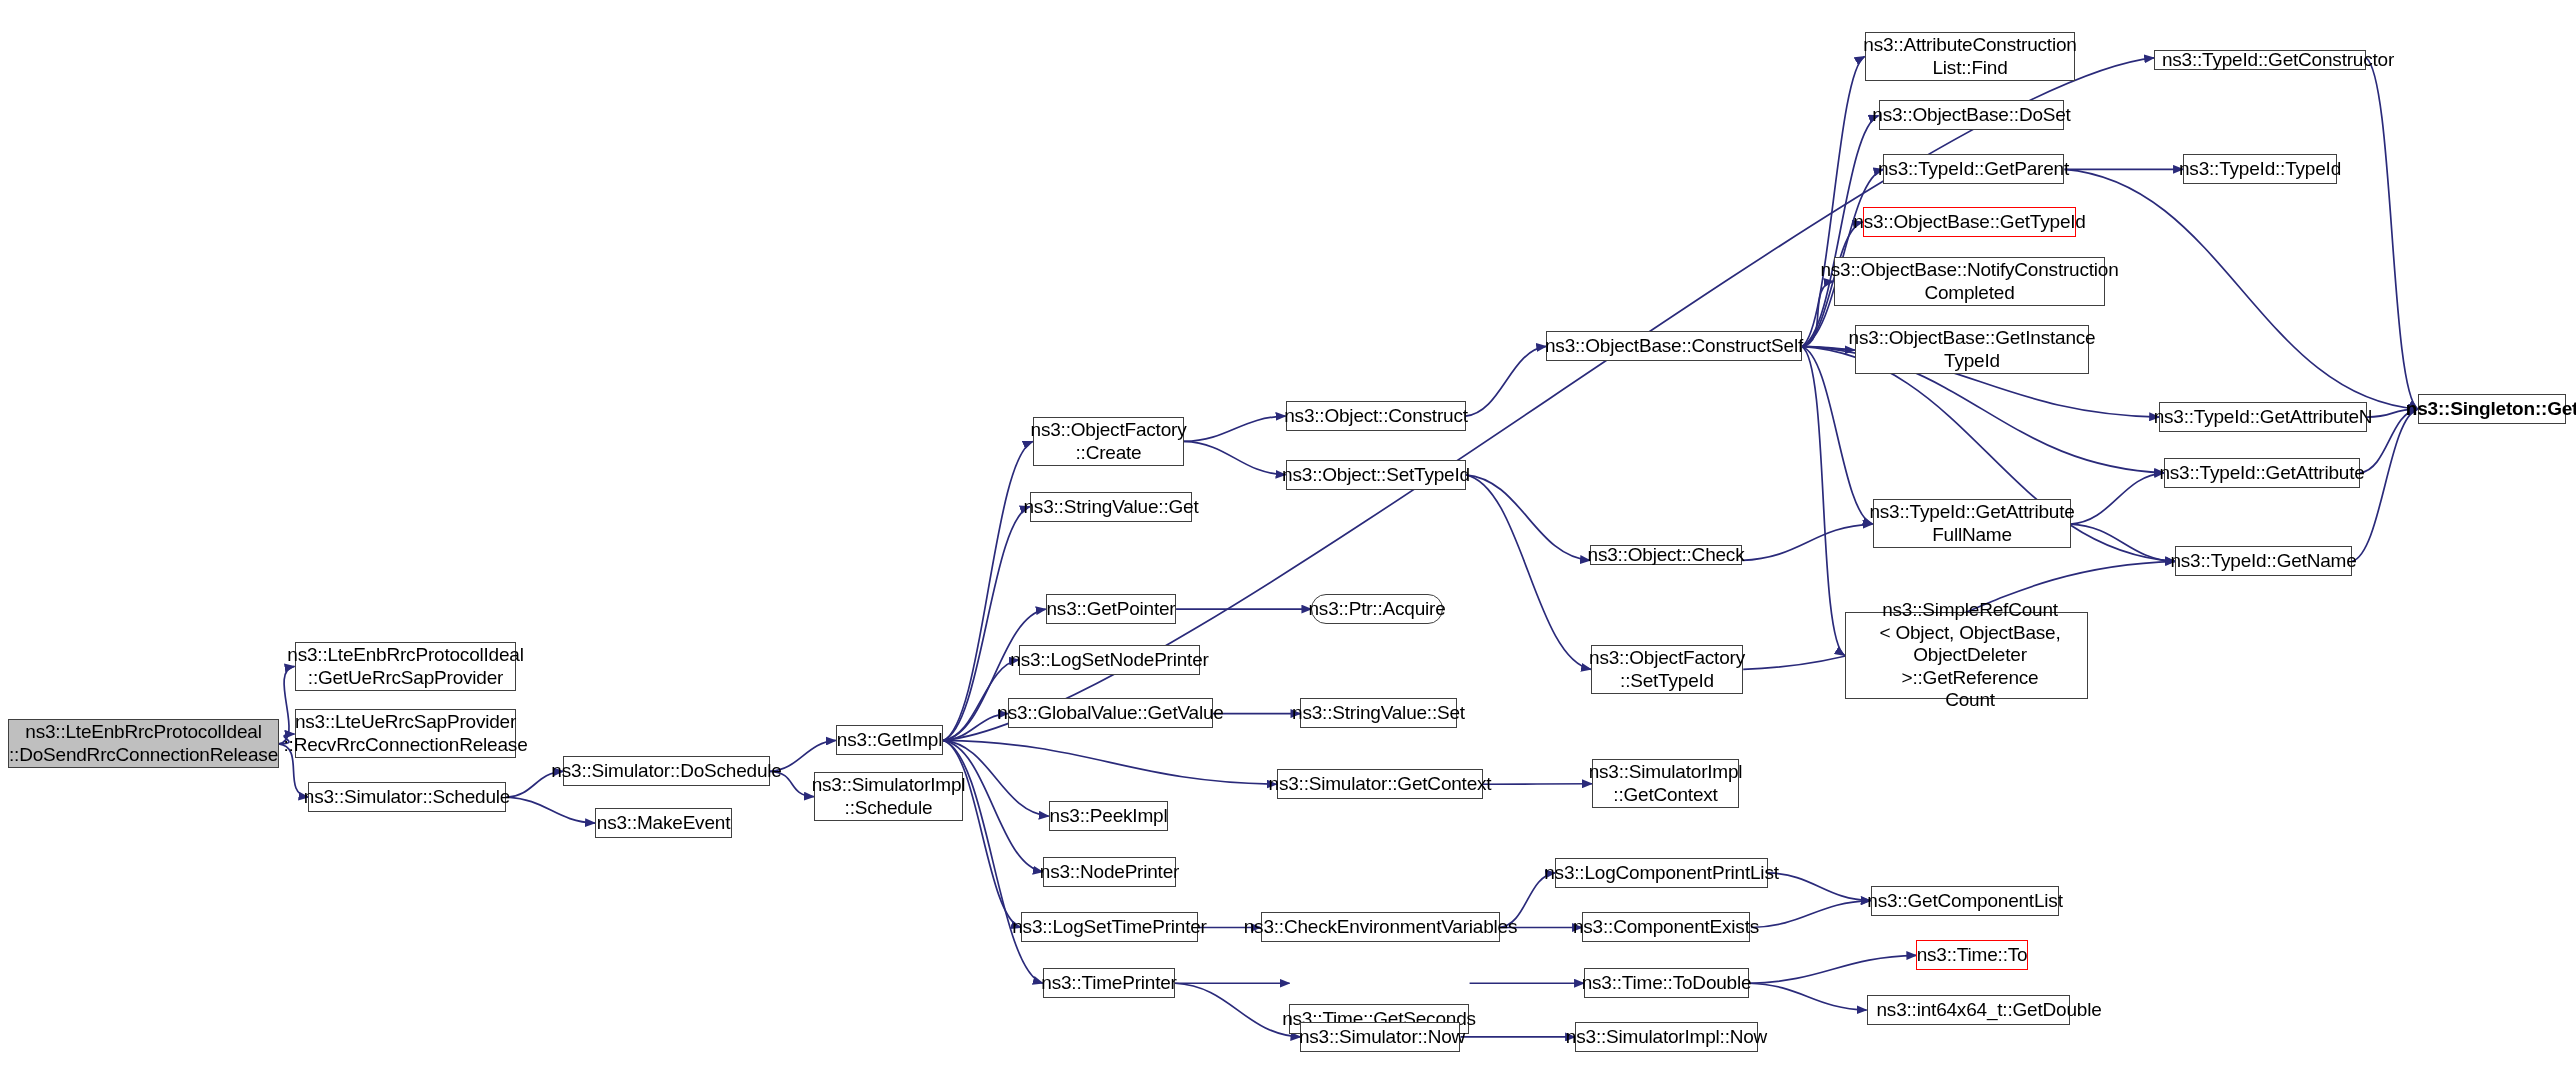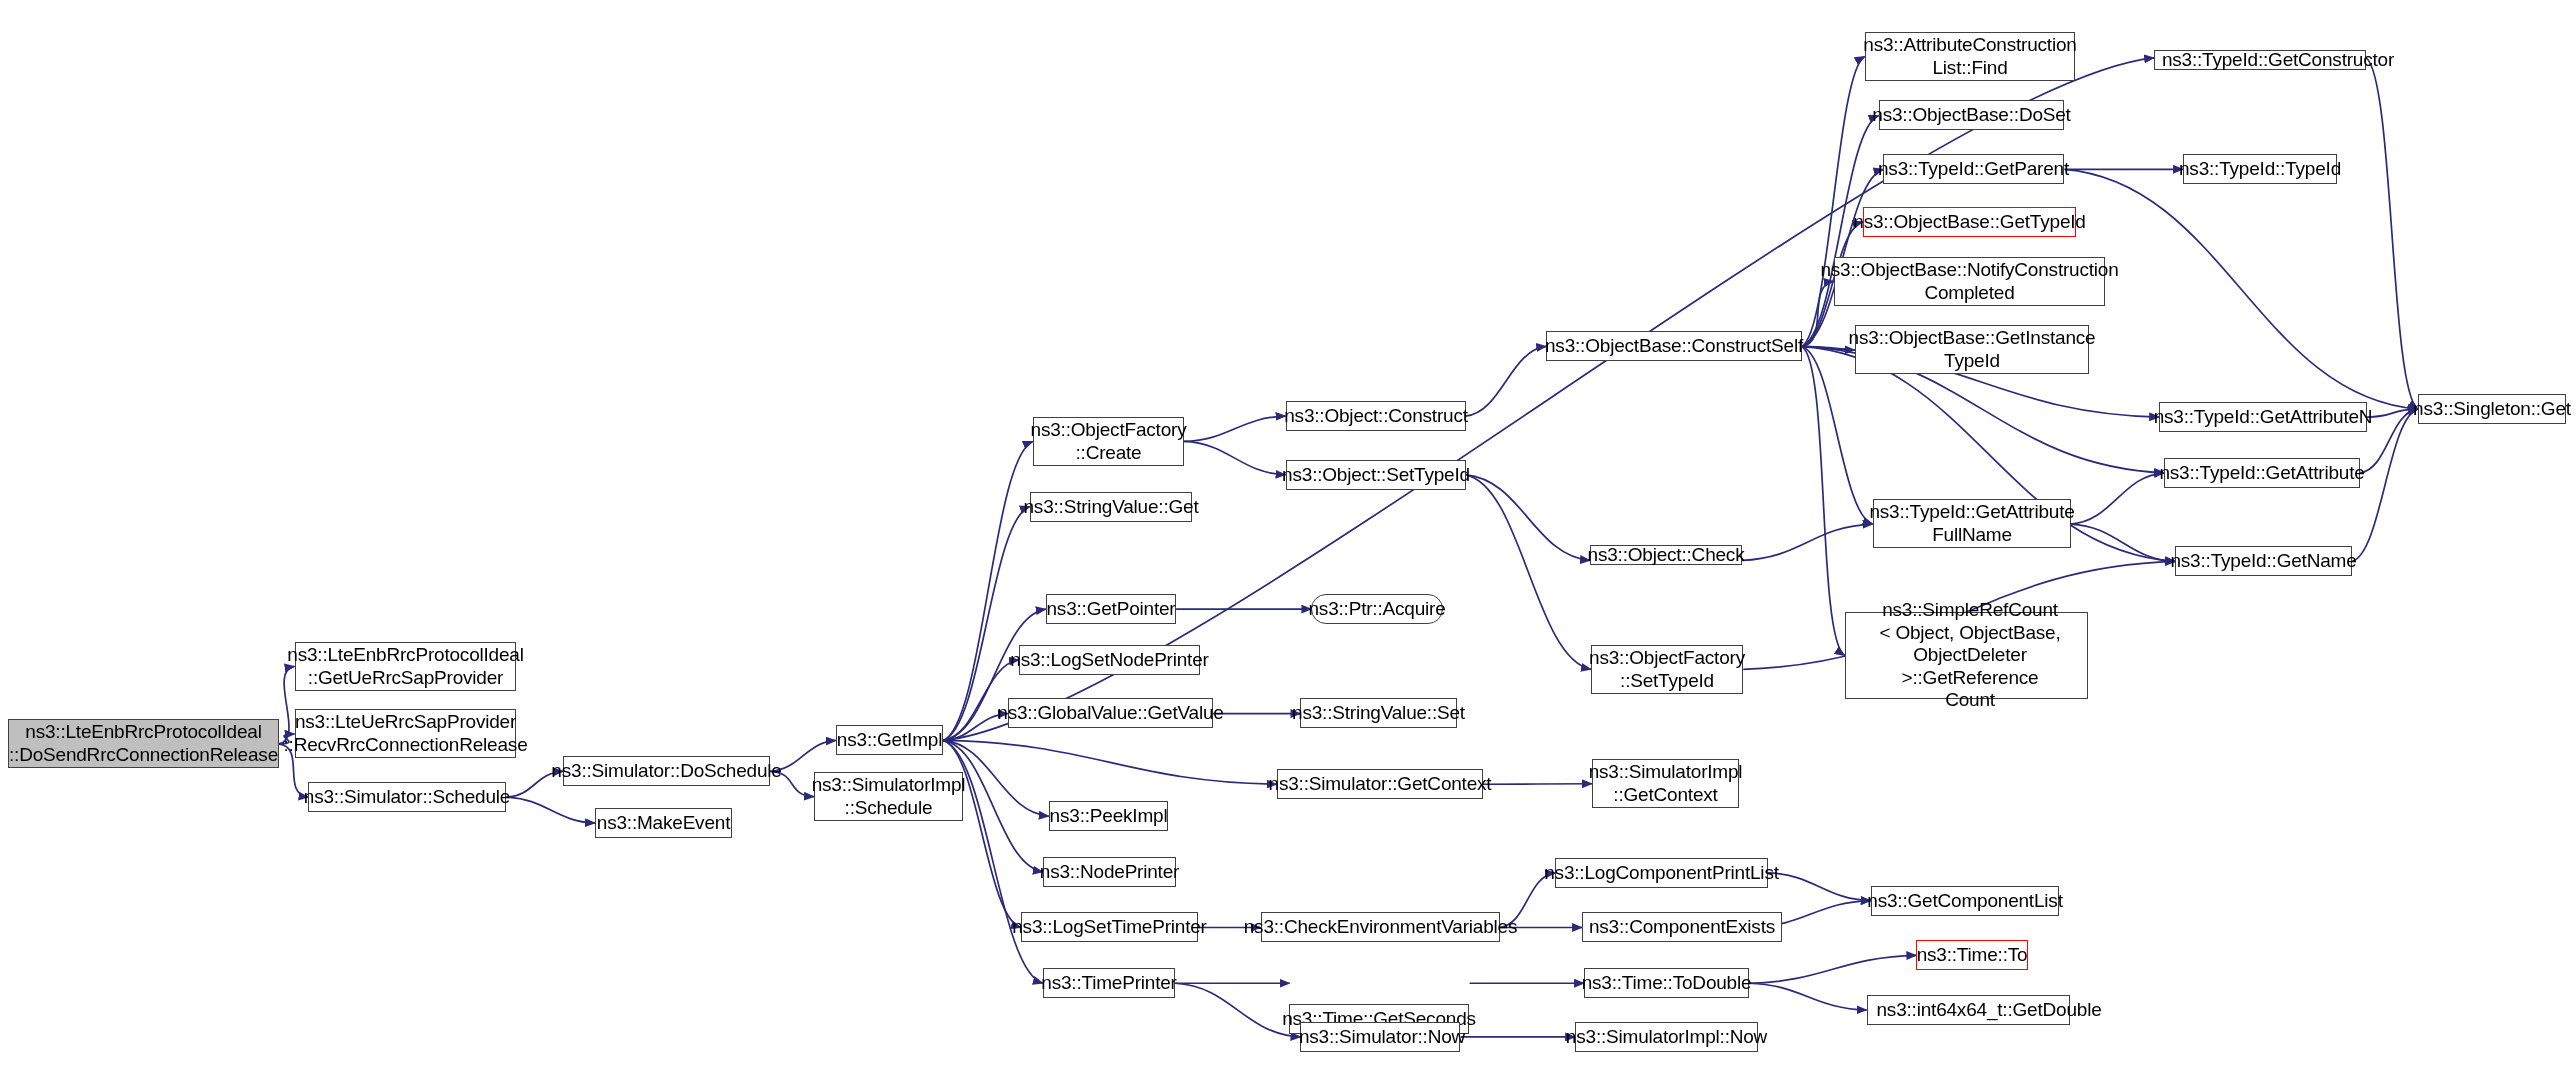--- a/index.html
+++ b/index.html
@@ -127,21 +127,21 @@
       <div class="node" style="left: 1261px; top: 912px; width: 239px; height: 30px;">ns3::CheckEnvironmentVariables</div>
       <div class="node" style="left: 1289px; top: 968px; width: 180px; height: 30px; margin-top: 36px;">ns3::Time::GetSeconds</div>
       <div class="node" style="left: 1300px; top: 1022px; width: 160px; height: 30px; padding-left: 8px;">ns3::Simulator::Now</div>
       <div class="node" style="left: 1546px; top: 331px; width: 256px; height: 30px;">ns3::ObjectBase::ConstructSelf</div>
       <div class="node" style="left: 1590px; top: 545px; width: 152px; height: 20px;">ns3::Object::Check</div>
       <div class="node" style="left: 1591px; top: 645px; width: 152px; height: 49px;">ns3::ObjectFactory
 ::SetTypeId</div>
       <div class="node" style="left: 1592px; top: 759px; width: 147px; height: 49px;">ns3::SimulatorImpl
 ::GetContext</div>
       <div class="node" style="left: 1555px; top: 858px; width: 213px; height: 30px;">ns3::LogComponentPrintList</div>
-      <div class="node" style="left: 1582px; top: 912px; width: 200px; height: 30px;">ns3::ComponentExists</div>
+      <div class="node" style="left: 1582px; top: 912px; width: 168px; height: 30px;">ns3::ComponentExists</div>
       <div class="node" style="left: 1584px; top: 968px; width: 165px; height: 30px;">ns3::Time::ToDouble</div>
       <div class="node" style="left: 1575px; top: 1022px; width: 183px; height: 30px;">ns3::SimulatorImpl::Now</div>
       <div class="node" style="left: 1865px; top: 32px; width: 210px; height: 49px;">ns3::AttributeConstruction
 List::Find</div>
       <div class="node" style="left: 1879px; top: 100px; width: 185px; height: 30px;">ns3::ObjectBase::DoSet</div>
       <div class="node" style="left: 1883px; top: 154px; width: 181px; height: 30px;">ns3::TypeId::GetParent</div>
       <div class="node highlight" style="left: 1863px; top: 207px; width: 213px; height: 30px;">ns3::ObjectBase::GetTypeId</div>
       <div class="node" style="left: 1834px; top: 257px; width: 271px; height: 49px;">ns3::ObjectBase::NotifyConstruction
 Completed</div>
       <div class="node" style="left: 1855px; top: 325px; width: 234px; height: 49px;">ns3::ObjectBase::GetInstance
@@ -153,16 +153,16 @@
  ObjectDeleter &gt;::GetReference
 Count</div>
       <div class="node" style="left: 1871px; top: 886px; width: 188px; height: 30px;">ns3::GetComponentList</div>
       <div class="node highlight" style="left: 1916px; top: 940px; width: 112px; height: 30px;">ns3::Time::To</div>
       <div class="node" style="left: 1867px; top: 995px; width: 203px; height: 30px; padding-left: 45px;">ns3::int64x64_t::GetDouble</div>
       <div class="node" style="left: 2154px; top: 50px; width: 212px; height: 20px; padding-left: 40px;">ns3::TypeId::GetConstructor</div>
       <div class="node" style="left: 2183px; top: 154px; width: 154px; height: 30px;">ns3::TypeId::TypeId</div>
       <div class="node" style="left: 2159px; top: 402px; width: 208px; height: 30px;">ns3::TypeId::GetAttributeN</div>
       <div class="node" style="left: 2164px; top: 458px; width: 196px; height: 30px;">ns3::TypeId::GetAttribute</div>
       <div class="node" style="left: 2175px; top: 546px; width: 177px; height: 30px;">ns3::TypeId::GetName</div>
-      <div class="node" style="left: 2418px; top: 394px; width: 148px; height: 30px;">ns3::Singleton::Get</div>
+      <div class="node" style="left: 2418px; top: 394px; width: 148px; height: 30px; font-weight: bold;">ns3::Singleton::Get</div>
     </div>
 </div>
 
 
 </body></html>

